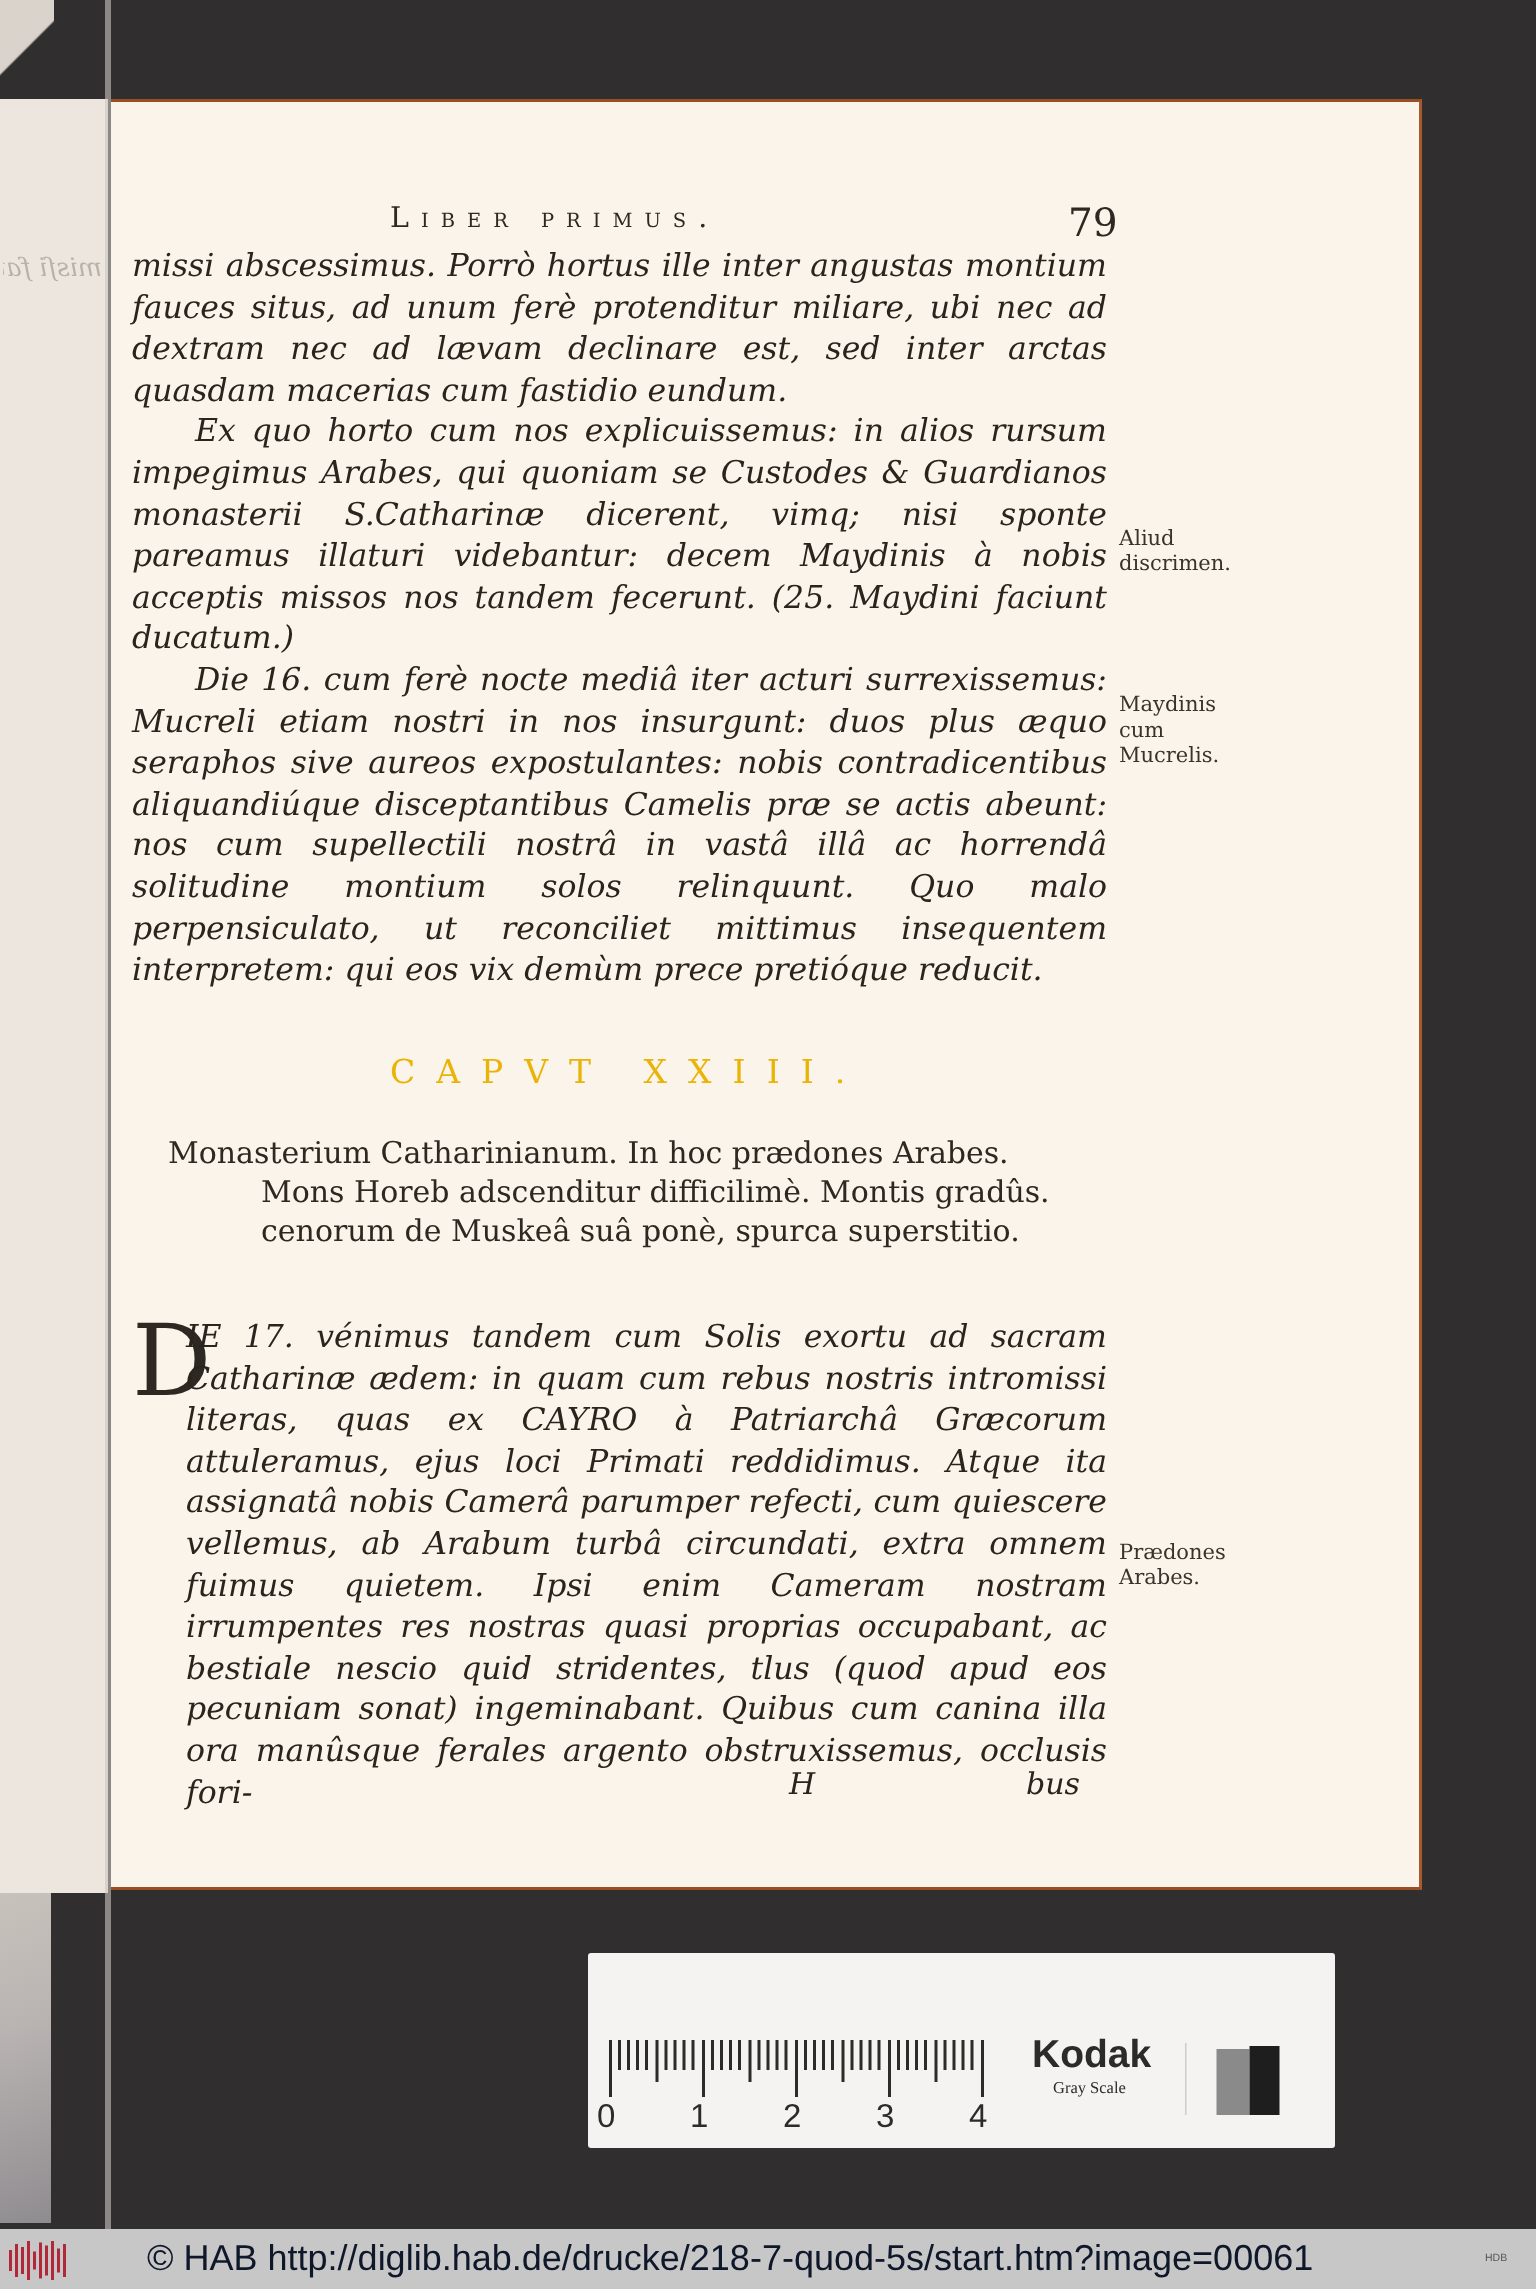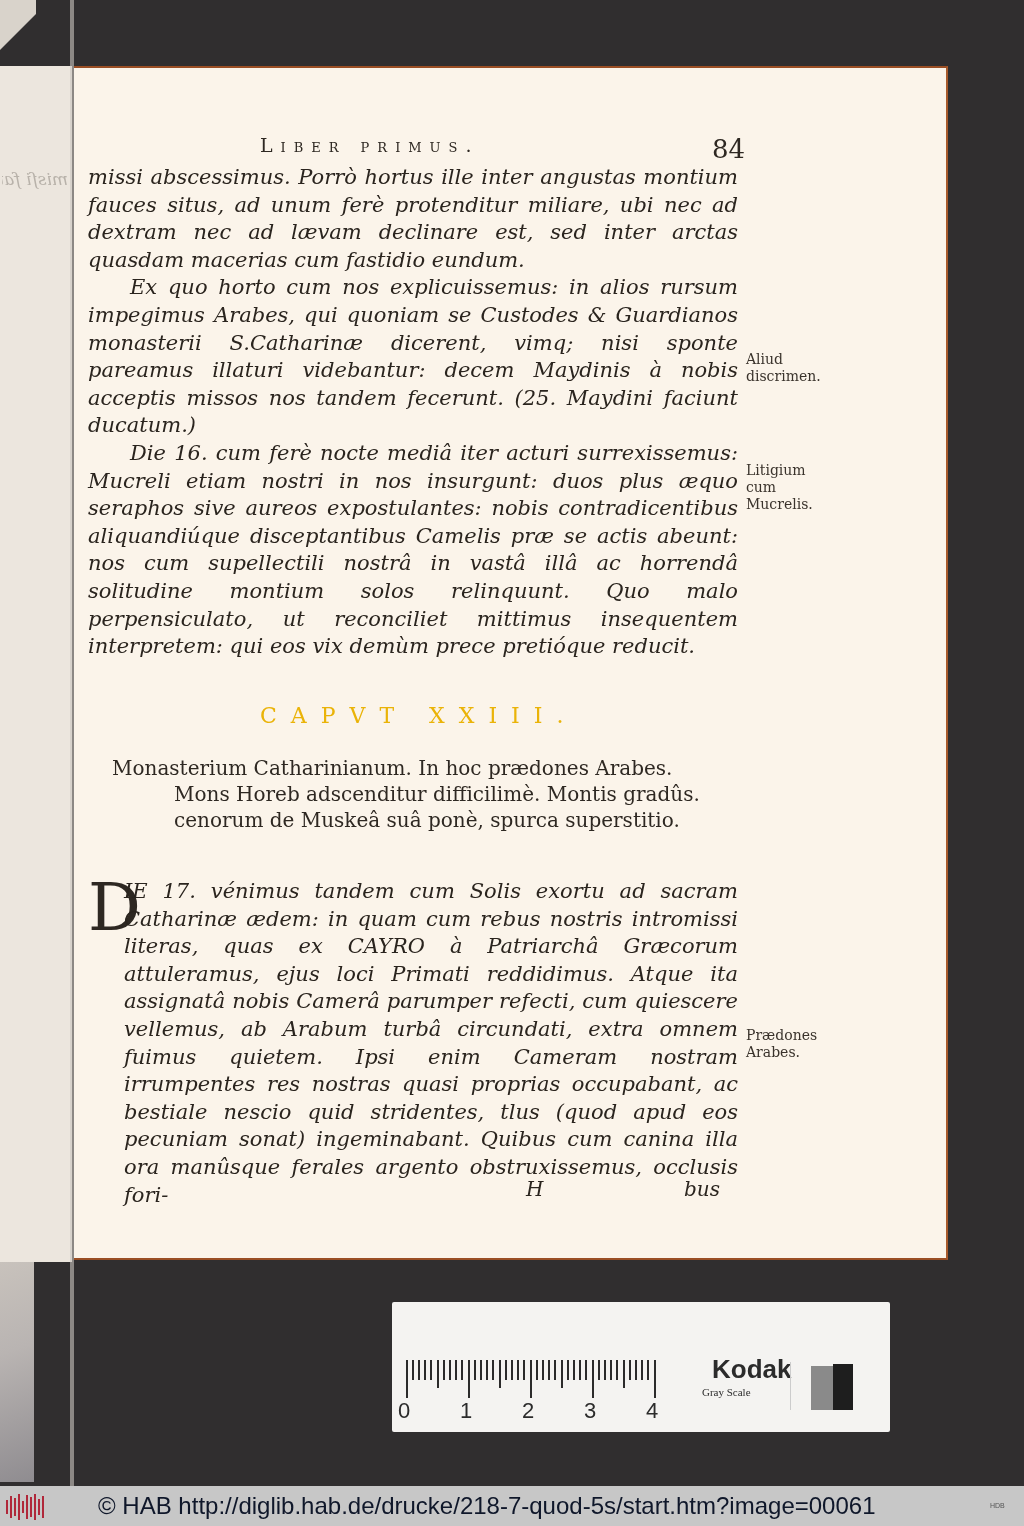--- a/index.html
+++ b/index.html
@@ -23,21 +23,21 @@
   .summary .ln{margin-left:62px;}
   .dropcap{position:absolute;left:88px;top:878px;font-size:66px;line-height:60px;color:#2e2822;}
   .chap-body{position:absolute;left:88px;top:878px;width:650px;font-style:italic;font-size:21px;line-height:27.6px;color:#2a241e;}
   .chap-body .first{padding-left:36px;}
   .catch{position:absolute;top:1177px;font-style:italic;font-size:20px;color:#2a241e;}
   .label-card{position:absolute;left:392px;top:1302px;width:498px;height:130px;background:#f4f3f1;border-radius:2px;}
   .label-title{position:absolute;left:12px;top:12px;font-family:"Liberation Serif",serif;font-weight:bold;font-size:26px;color:#2b2a2a;letter-spacing:-0.3px;white-space:nowrap;}
   .ruler{position:absolute;left:14px;top:58px;width:260px;height:38px;}
   .tick{position:absolute;top:0;width:1.5px;background:#2b2b2b;}
   .rnum{position:absolute;top:96px;font-family:"Liberation Sans",sans-serif;font-size:22px;color:#2b2b2b;}
-  .kodak{position:absolute;left:296px;top:52px;font-family:"Liberation Sans",sans-serif;font-weight:bold;font-size:26px;color:#2b2b2b;margin-left:24px;}
+  .kodak{position:absolute;left:296px;top:52px;font-family:"Liberation Sans",sans-serif;font-weight:bold;font-size:26px;color:#2b2b2b;}
   .gray{position:absolute;left:310px;top:84px;font-family:Liberation Serif, serif;font-size:11px;color:#2b2b2b;}
   .swatch-wrap{position:absolute;left:398px;top:60px;width:70px;height:48px;border-left:1px solid #ccc;}
   .sw1{position:absolute;left:20px;top:4px;width:22px;height:44px;background:#8a8a8a;}
   .sw2{position:absolute;left:42px;top:2px;width:20px;height:46px;background:#1e1e1e;}
   .footer{position:absolute;left:0;top:1486px;width:1024px;height:40px;background:#c7c7c7;}
   .logo{position:absolute;left:6px;top:8px;width:40px;height:26px;display:flex;gap:2px;align-items:center;}
   .logo span{display:block;width:2px;background:#b0283a;}
   .footer-text{position:absolute;left:98px;top:6px;font-family:"Liberation Sans",sans-serif;font-size:24px;color:#0f172a;white-space:nowrap;}
   .footer-mini{position:absolute;left:990px;top:16px;font-family:"Liberation Sans",sans-serif;font-size:7px;color:#555;}
 </style>
@@ -48,30 +48,30 @@
 <div class="left-corner"></div>
 <div class="left-leaf">
   <div class="ghost" style="top:102px;">misſi fauces tram maceri</div>
 </div>
 <div class="left-bottom"></div>
 
 <div class="page"></div>
 <div class="gutter"></div>
 
 <div class="runhead">Liber primus.</div>
-<div class="folio">84</div>
+<div class="folio">79</div>
 
 <div class="body" style="top:164px;">
   <p>missi abscessimus. Porrò hortus ille inter angustas montium fauces situs, ad unum ferè protenditur miliare, ubi nec ad dextram nec ad lævam declinare est, sed inter arctas quasdam macerias cum fastidio eundum.</p>
   <p class="indent">Ex quo horto cum nos explicuissemus: in alios rursum impegimus Arabes, qui quoniam se Custodes &amp; Guardianos monasterii S.Catharinæ dicerent, vimq; nisi sponte pareamus illaturi videbantur: decem Maydinis à nobis acceptis missos nos tandem fecerunt. (25. Maydini faciunt ducatum.)</p>
   <p class="indent">Die 16. cum ferè nocte mediâ iter acturi surrexissemus: Mucreli etiam nostri in nos insurgunt: duos plus æquo seraphos sive aureos expostulantes: nobis contradicentibus aliquandiúque disceptantibus Camelis præ se actis abeunt: nos cum supellectili nostrâ in vastâ illâ ac horrendâ solitudine montium solos relinquunt. Quo malo perpensiculato, ut reconciliet mittimus insequentem interpretem: qui eos vix demùm prece pretióque reducit.</p>
 </div>
 
 <div class="marg" style="top:351px;width:70px;">Aliud discrimen.</div>
-<div class="marg" style="top:462px;width:60px;">Litigium cum Mucrelis.</div>
+<div class="marg" style="top:462px;width:60px;">Maydinis cum Mucrelis.</div>
 <div class="marg" style="top:1027px;width:60px;">Prædones Arabes.</div>
 
 <div class="caput">CAPVT XXIII.</div>
 
 <div class="summary">
   <div class="l1">Monasterium Catharinianum. In hoc prædones Arabes.</div>
   <div class="ln">Mons Horeb adscenditur difficilimè. Montis gradûs.</div>
   <div class="ln">cenorum de Muskeâ suâ ponè, spurca superstitio.</div>
 </div>
 

